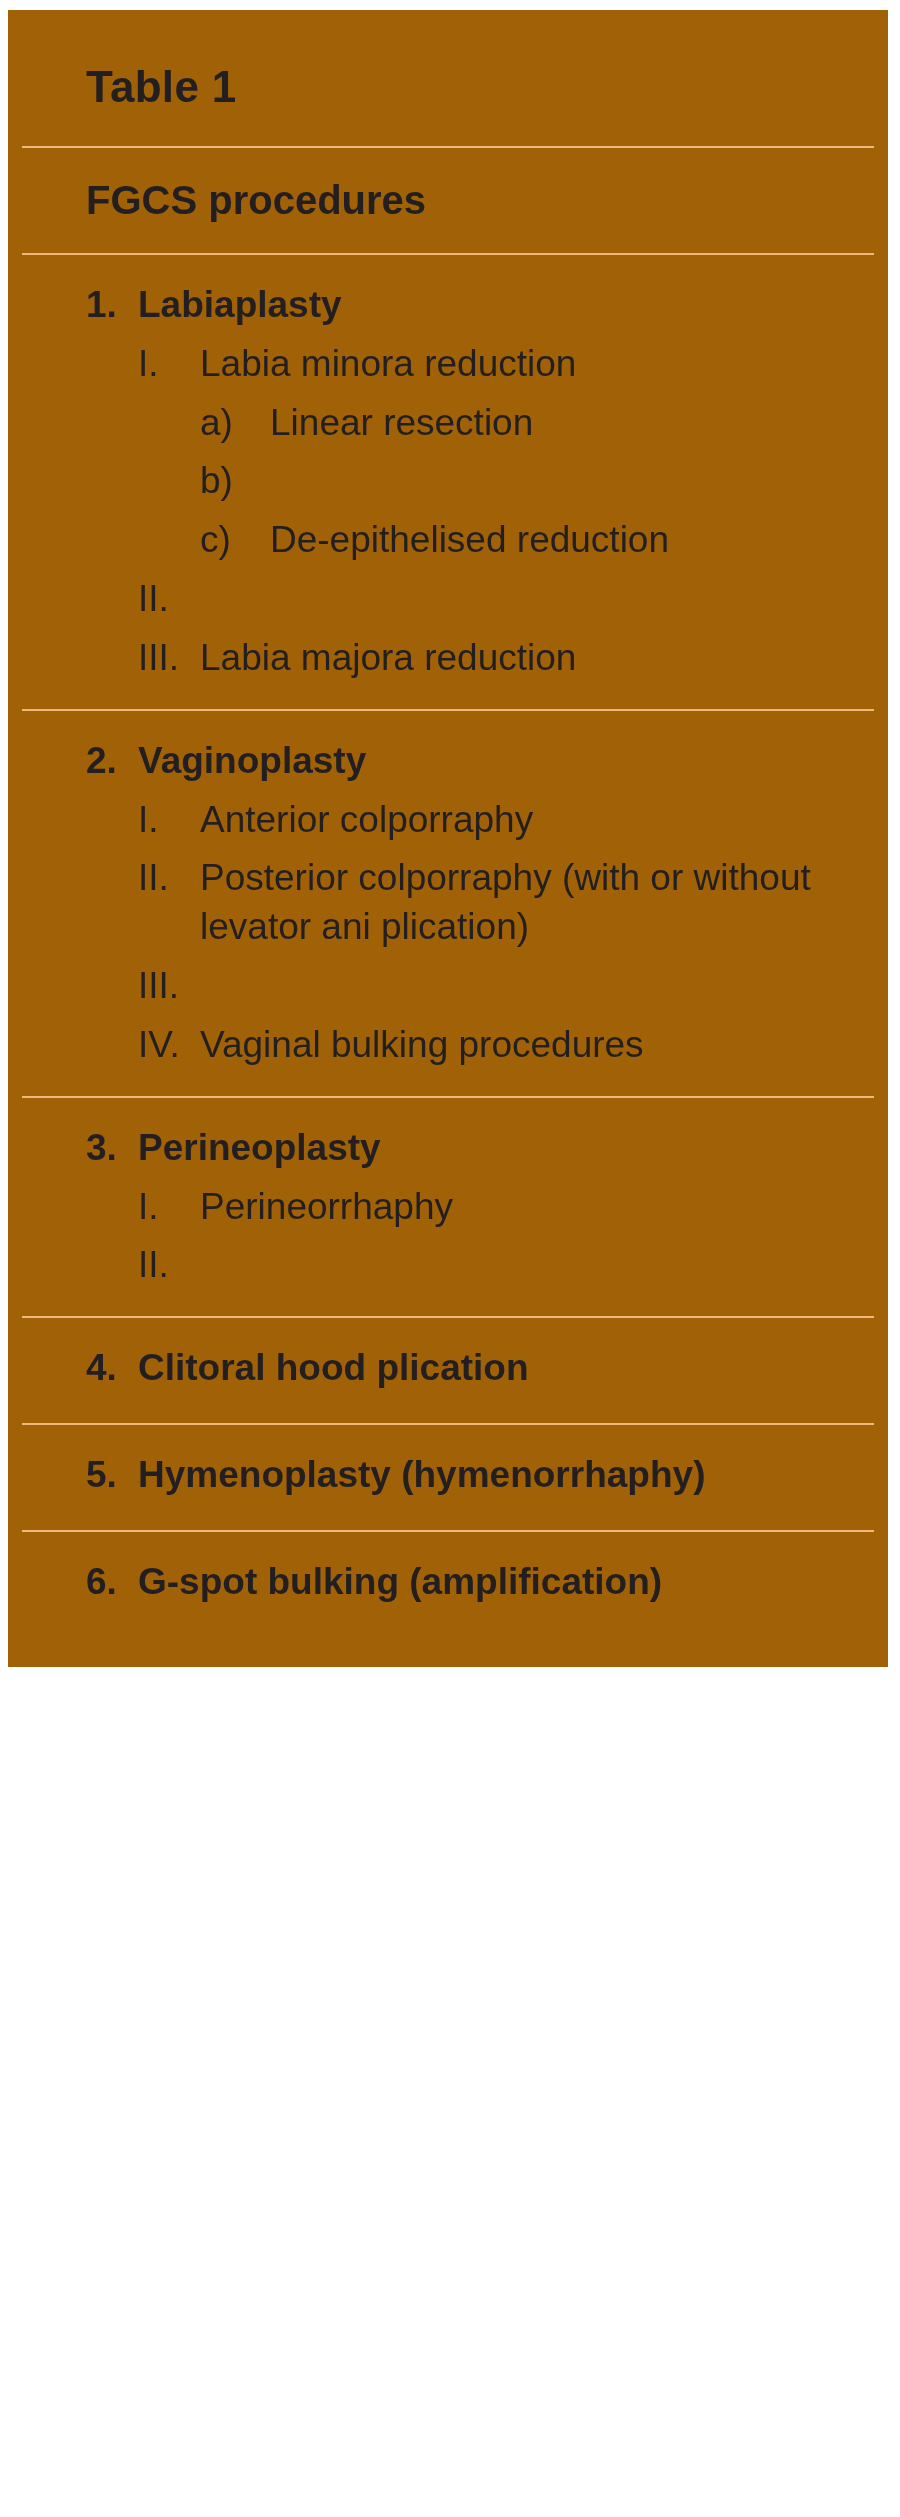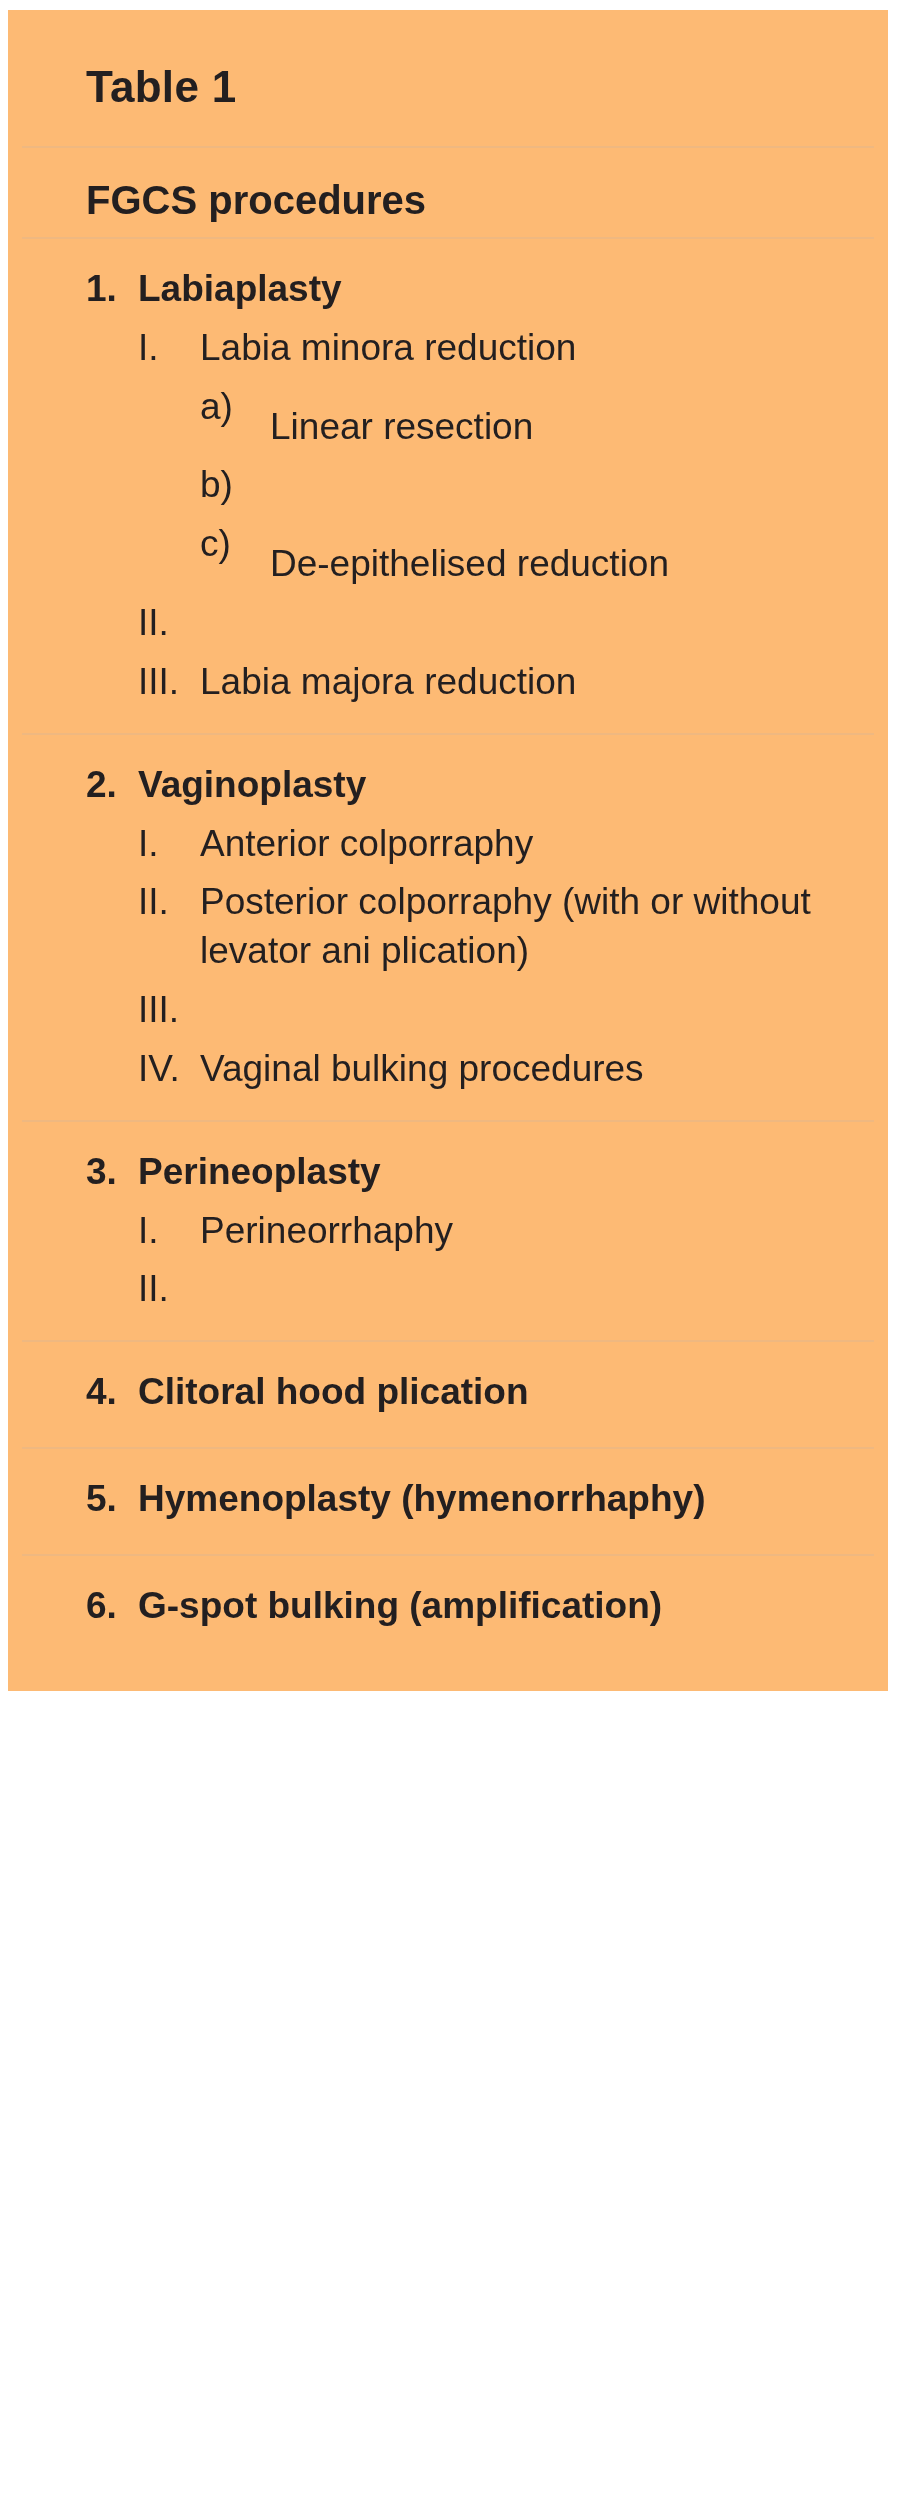--- a/index.html
+++ b/index.html
@@ -10,21 +10,21 @@
   body {
     width: 900px;
     height: 2517px;
     font-family: "Liberation Sans", sans-serif;
   }
   .table-card {
     position: absolute;
     left: 8px;
     top: 10px;
     width: 880px;
-    background: #fdba74;
+    background: #a16207;
     box-sizing: border-box;
     padding: 0 0 30px 0;
   }
   .pad {
     padding-left: 78px;
     padding-right: 30px;
   }
   .table-label {
     font-size: 44px;
     font-weight: bold;
@@ -36,21 +36,21 @@
   .rule {
     height: 2px;
     background: #efb880;
     margin: 0 14px 0 14px;
   }
   .table-title {
     font-size: 40px;
     font-weight: bold;
     color: #231f20;
     padding-top: 30px;
-    padding-bottom: 14px;
+    padding-bottom: 30px;
   }
   .section {
     padding-top: 26px;
     padding-bottom: 26px;
   }
   .lvl1 {
     display: flex;
     font-size: 37px;
     font-weight: bold;
     color: #231f20;
@@ -86,21 +86,20 @@
     line-height: 1.32;
     padding-left: 114px;
     margin-top: 10px;
   }
   .lvl3 .num {
     width: 70px;
     flex: none;
   }
   .lvl3 .txt {
     flex: 1;
-    margin-top: 20px;
   }
 </style>
 </head>
 <body>
 
 <div class="table-card">
 
   <div class="pad table-label">Table 1</div>
   <div class="rule"></div>
 

